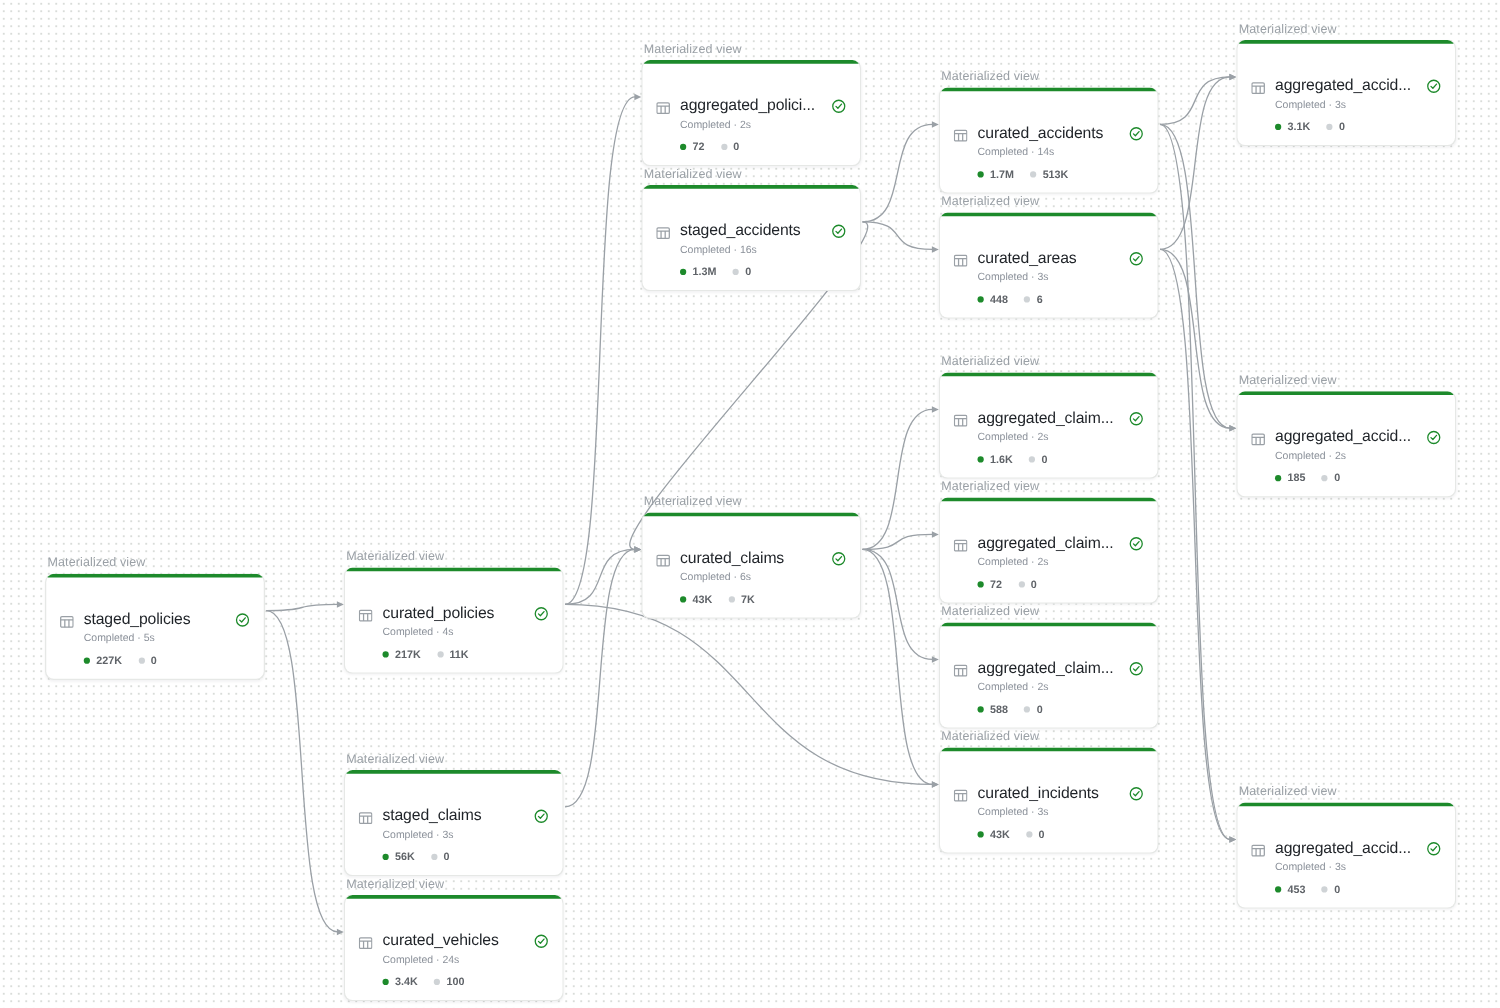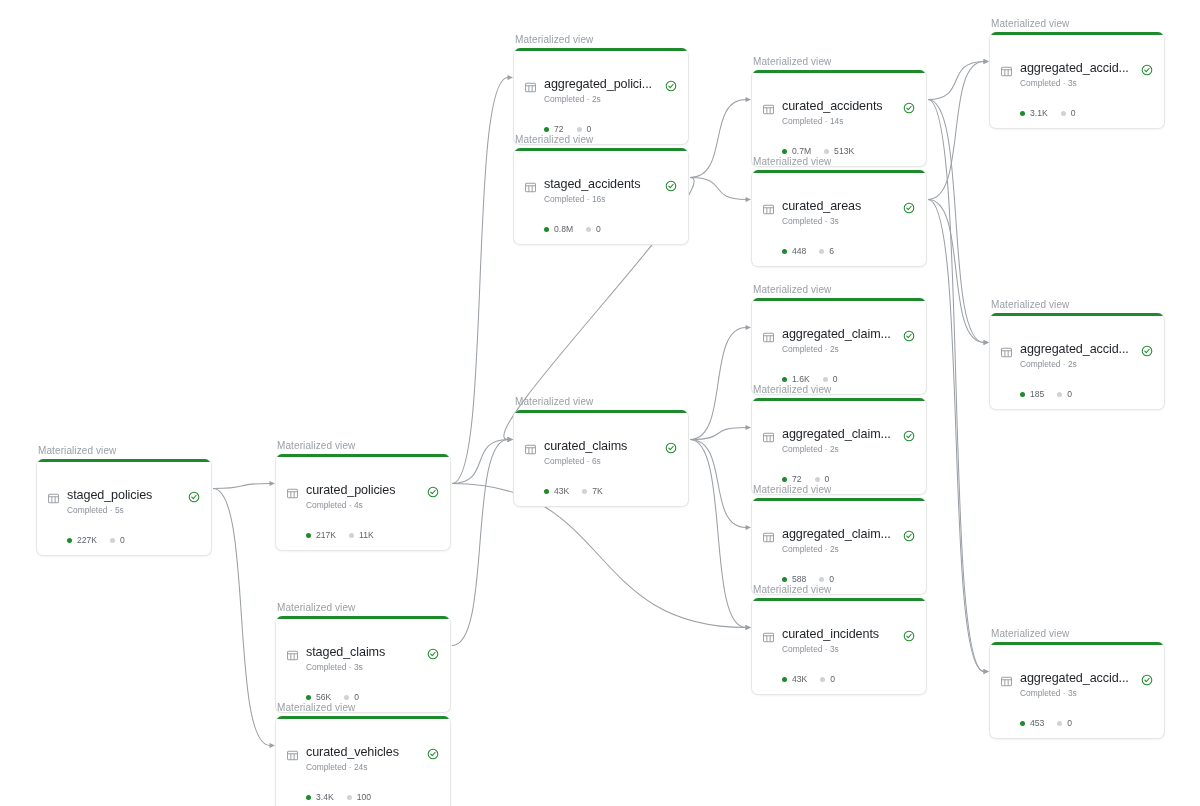--- a/index.html
+++ b/index.html
@@ -52,22 +52,23 @@
     font-size: 8.4px;
     color: #8a9099;
     margin-top: 3px;
     margin-left: 19px;
     white-space: nowrap;
   }
   .node-metrics {
     display: flex;
     align-items: center;
     gap: 13px;
-    margin-top: 20px;
+    margin-top: 8px;
     margin-left: 19px;
+    font-weight: bold;
   }
   .metric { display: flex; align-items: center; gap: 5px; }
   .dot { width: 5px; height: 5px; border-radius: 50%; display: block; }
   .dot-ok { background: #1d8a2b; }
   .dot-idle { background: #cfd3d6; }
   .metric-val { font-size: 8.6px; color: #5f6368; white-space: nowrap; }
 </style>
 </head>
 <body>
 
@@ -317,21 +318,21 @@
             <svg viewBox="0 0 14 14" width="12" height="12">
               <circle cx="7" cy="7" r="5.6" fill="none" stroke="#1d8a2b" stroke-width="1.2"></circle>
               <path d="M4.4 7.1 L6.2 8.9 L9.6 5.0" fill="none" stroke="#1d8a2b" stroke-width="1.2" stroke-linecap="round" stroke-linejoin="round"></path>
             </svg>
           </span>
         </div>
         <div class="node-status">Completed · 16s</div>
         <div class="node-metrics">
           <span class="metric">
             <span class="dot dot-ok"></span>
-            <span class="metric-val">0.8M</span>
+            <span class="metric-val">1.3M</span>
           </span>
           <span class="metric">
             <span class="dot dot-idle"></span>
             <span class="metric-val">0</span>
           </span>
         </div>
       </div>
     </div>
   </div>
 
@@ -391,21 +392,21 @@
             <svg viewBox="0 0 14 14" width="12" height="12">
               <circle cx="7" cy="7" r="5.6" fill="none" stroke="#1d8a2b" stroke-width="1.2"></circle>
               <path d="M4.4 7.1 L6.2 8.9 L9.6 5.0" fill="none" stroke="#1d8a2b" stroke-width="1.2" stroke-linecap="round" stroke-linejoin="round"></path>
             </svg>
           </span>
         </div>
         <div class="node-status">Completed · 14s</div>
         <div class="node-metrics">
           <span class="metric">
             <span class="dot dot-ok"></span>
-            <span class="metric-val">0.7M</span>
+            <span class="metric-val">1.7M</span>
           </span>
           <span class="metric">
             <span class="dot dot-idle"></span>
             <span class="metric-val">513K</span>
           </span>
         </div>
       </div>
     </div>
   </div>
 

